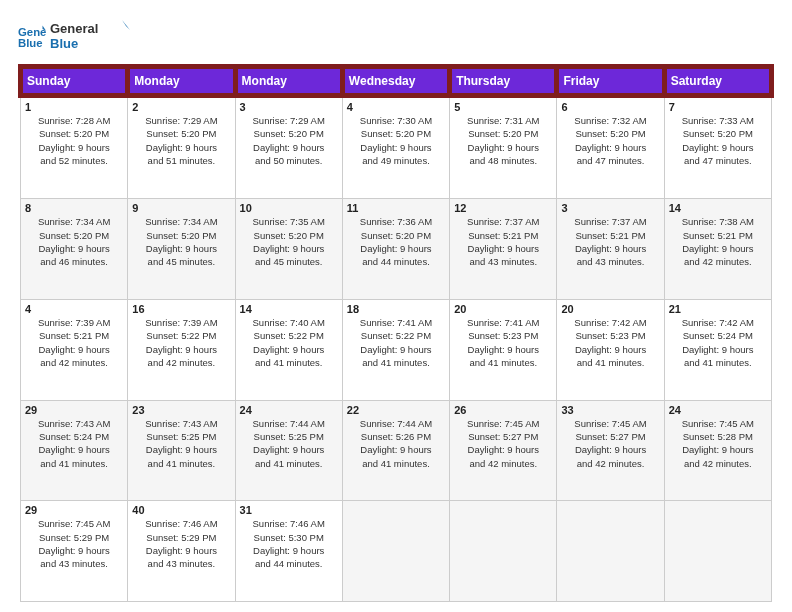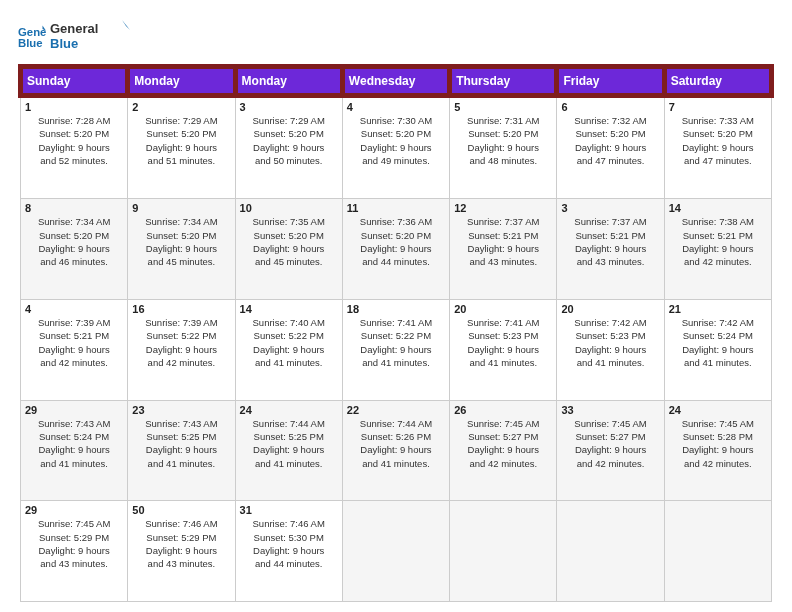--- a/index.html
+++ b/index.html
@@ -244,21 +244,21 @@
             <span class="day-num">24</span>
             <div class="day-info">Sunrise: 7:45 AM<br>Sunset: 5:28 PM<br>Daylight: 9 hours<br>and 42 minutes.</div>
           </td>
         </tr>
         <tr>
           <td>
             <span class="day-num">29</span>
             <div class="day-info">Sunrise: 7:45 AM<br>Sunset: 5:29 PM<br>Daylight: 9 hours<br>and 43 minutes.</div>
           </td>
           <td>
-            <span class="day-num">50</span>
+            <span class="day-num">40</span>
             <div class="day-info">Sunrise: 7:46 AM<br>Sunset: 5:29 PM<br>Daylight: 9 hours<br>and 43 minutes.</div>
           </td>
           <td>
             <span class="day-num">31</span>
             <div class="day-info">Sunrise: 7:46 AM<br>Sunset: 5:30 PM<br>Daylight: 9 hours<br>and 44 minutes.</div>
           </td>
           <td class="empty-cell"></td>
           <td class="empty-cell"></td>
           <td class="empty-cell"></td>
           <td class="empty-cell"></td>

